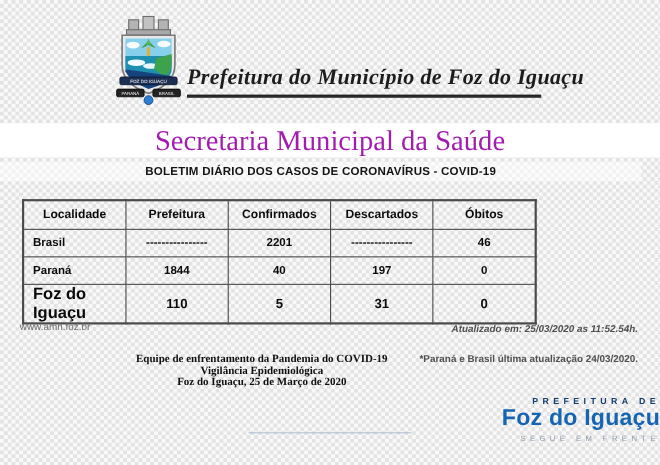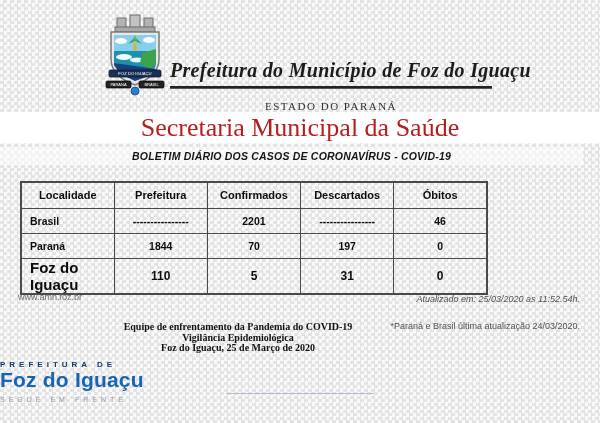--- a/index.html
+++ b/index.html
@@ -27,25 +27,25 @@
     margin-top:11px; font-family:"Liberation Serif", serif;
     font-size:11px; letter-spacing:1.5px; color:#2f2f2f;
   }
 
   
   .band-secretaria {
     left:0; top:112px; width:600px; height:31px; background:#fff;
     display:flex; align-items:center; justify-content:center;
   }
   .band-secretaria span {
-    font-family:"Liberation Serif", serif; font-size:26px; color:#b91c1c;
+    font-family:"Liberation Serif", serif; font-size:26px; color:#a21caf;
   }
   .band-boletim {
     left:0; top:147px; width:583px; height:18px; background:rgba(255,255,255,.55);
-    display:flex; align-items:center; justify-content:center;font-style:italic;
+    display:flex; align-items:center; justify-content:center;
   }
   .band-boletim span { font-size:10.5px; font-weight:bold; color:#141414; letter-spacing:.2px; }
 
   
   .covid-table {
     left:20px; top:181px; width:468px;
     border-collapse:collapse; table-layout:fixed;
     border:2px solid #4a4a4a;
   }
   .covid-table th, .covid-table td {
@@ -54,32 +54,32 @@
   }
   .covid-table th { height:26px; font-size:11px; }
   .covid-table td { height:25px; font-size:10.5px; }
   .covid-table td:first-child, .covid-table th:first-child { text-align:left; padding-left:8px; }
   .covid-table th:first-child { text-align:center; padding-left:0; }
   .row-foz td { height:29px; font-size:12px; }
   .row-foz td:first-child { font-size:15px; }
 
   
   .site-link { left:18px; top:292px; font-size:9px; color:#6a6a6a; }
-  .update-block { right:20px; top:294px; text-align:right; color:#4f4f4f; }
+  .update-block { right:20px; top:294px; text-align:right; color:#4f4f4f;font-weight:bold; }
   .update-line1 { font-style:italic; font-size:9px; }
   .update-line2 { font-size:9px; margin-top:17px; }
 
   .team-block {
     left:0; top:322px; width:476px; text-align:center;
     font-family:"Liberation Serif", serif; font-weight:bold;
     font-size:10px; line-height:10.5px; color:#101010;
   }
 
   
-  .logo-block { left:0; top:360px; width:600px; text-align:left; }
+  .logo-block { left:0; top:360px; width:600px; text-align:right; }
   .logo-top { font-size:8px; font-weight:bold; letter-spacing:4px; color:#123c6d; }
   .logo-name { font-size:21px; font-weight:bold; color:#1565b3; line-height:22px; letter-spacing:.2px; }
   .logo-rule { width:148px; height:1px; background:#aebdd0; margin:2px auto 2px auto; }
   .logo-slogan { font-size:7px; letter-spacing:4px; color:#8d9aa9; }
 </style>
 </head>
 <body>
 
 <svg class="abs crest" viewBox="0 0 62 84" xmlns="http://www.w3.org/2000/svg">
 
@@ -120,21 +120,20 @@
     <text x="14.5" y="73.2" text-anchor="middle" font-size="4" fill="#ffffff" font-family="Liberation Sans, sans-serif">PARANÁ</text>
     <rect x="35" y="68" width="25" height="7" rx="1.5" fill="#232323" stroke="#000" stroke-width="0.7"></rect>
     <text x="47.5" y="73.2" text-anchor="middle" font-size="4" fill="#ffffff" font-family="Liberation Sans, sans-serif">BRASIL</text>
     <circle cx="31" cy="78" r="4" fill="#2a7fd4" stroke="#16427e" stroke-width="0.8"></circle>
   </g>
 </svg>
 
 <div class="abs header-text">
   <div class="header-title">Prefeitura do Município de Foz do Iguaçu</div>
   <div class="header-rule"></div>
-  <div class="header-sub">ESTADO DO PARANÁ</div>
 </div>
 
 <div class="abs band-secretaria">
   <span>Secretaria Municipal da Saúde</span>
 </div>
 
 <div class="abs band-boletim">
   <span>BOLETIM DIÁRIO DOS CASOS DE CORONAVÍRUS - COVID-19</span>
 </div>
 
@@ -152,21 +151,21 @@
     <tr>
       <td>Brasil</td>
       <td>----------------</td>
       <td>2201</td>
       <td>----------------</td>
       <td>46</td>
     </tr>
     <tr>
       <td>Paraná</td>
       <td>1844</td>
-      <td>70</td>
+      <td>40</td>
       <td>197</td>
       <td>0</td>
     </tr>
     <tr class="row-foz">
       <td>Foz do Iguaçu</td>
       <td>110</td>
       <td>5</td>
       <td>31</td>
       <td>0</td>
     </tr>

